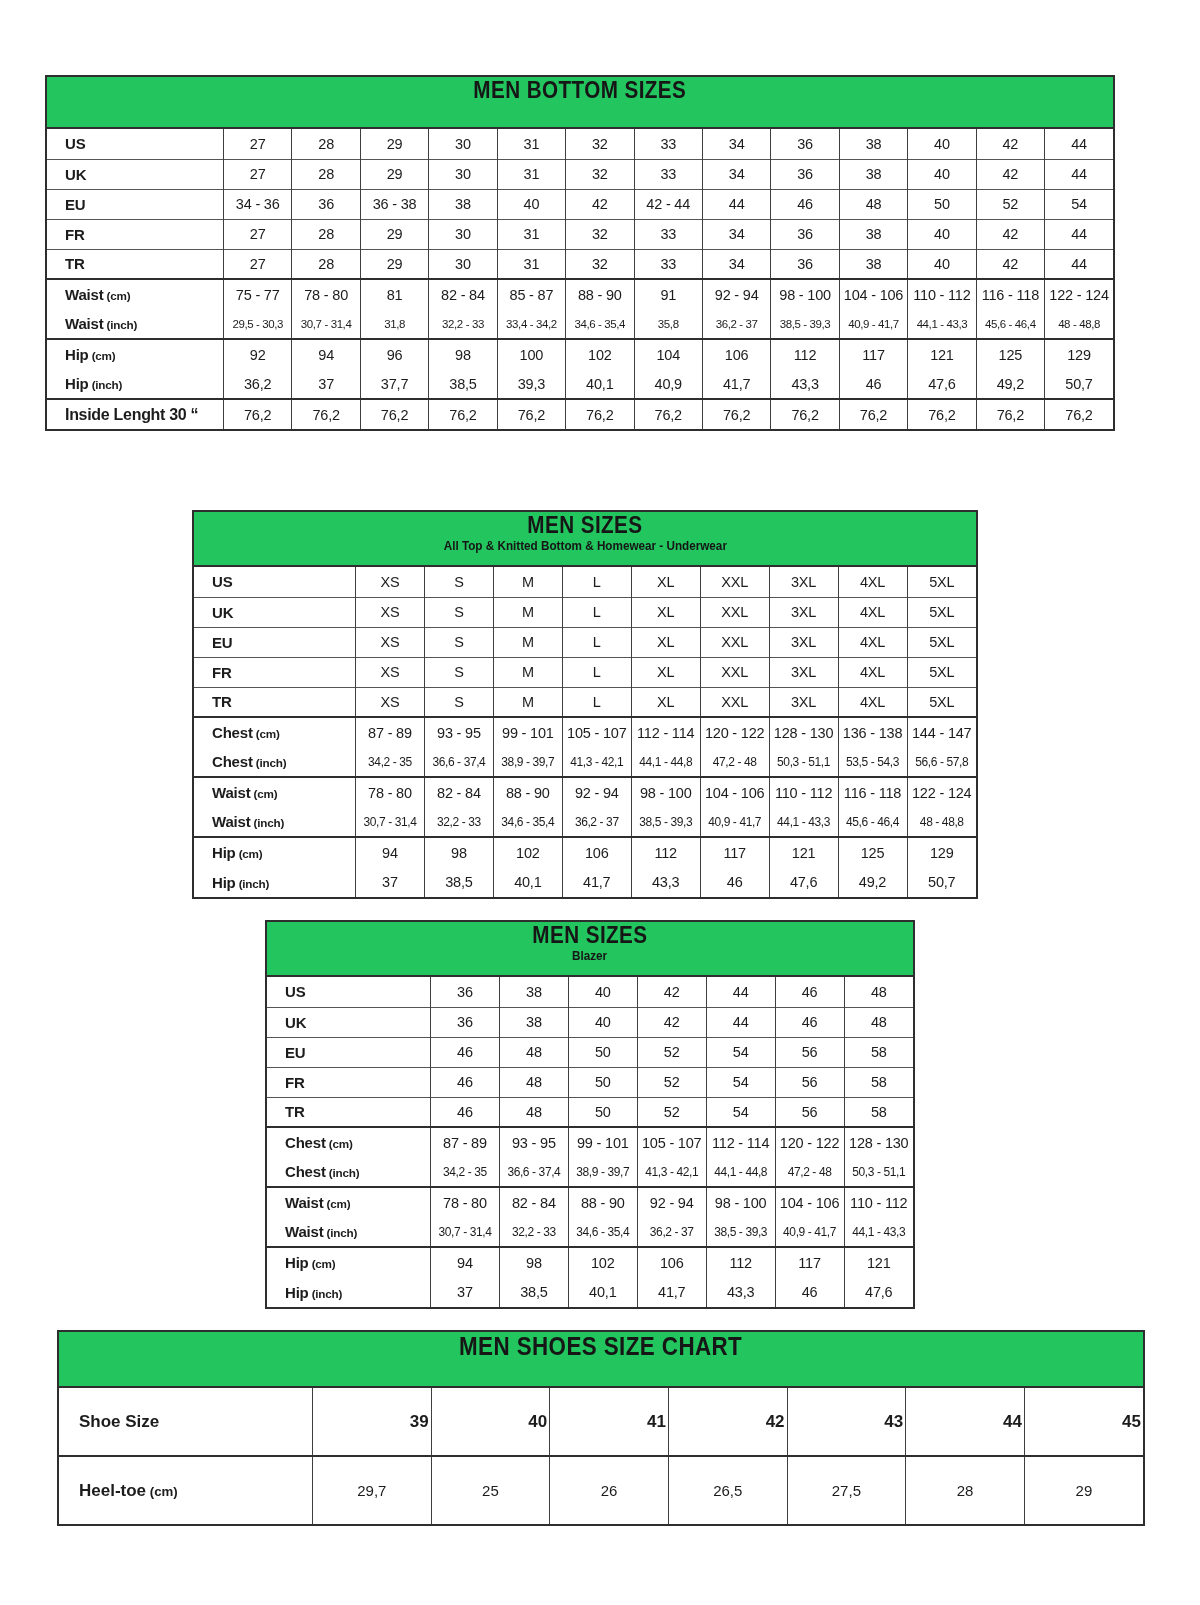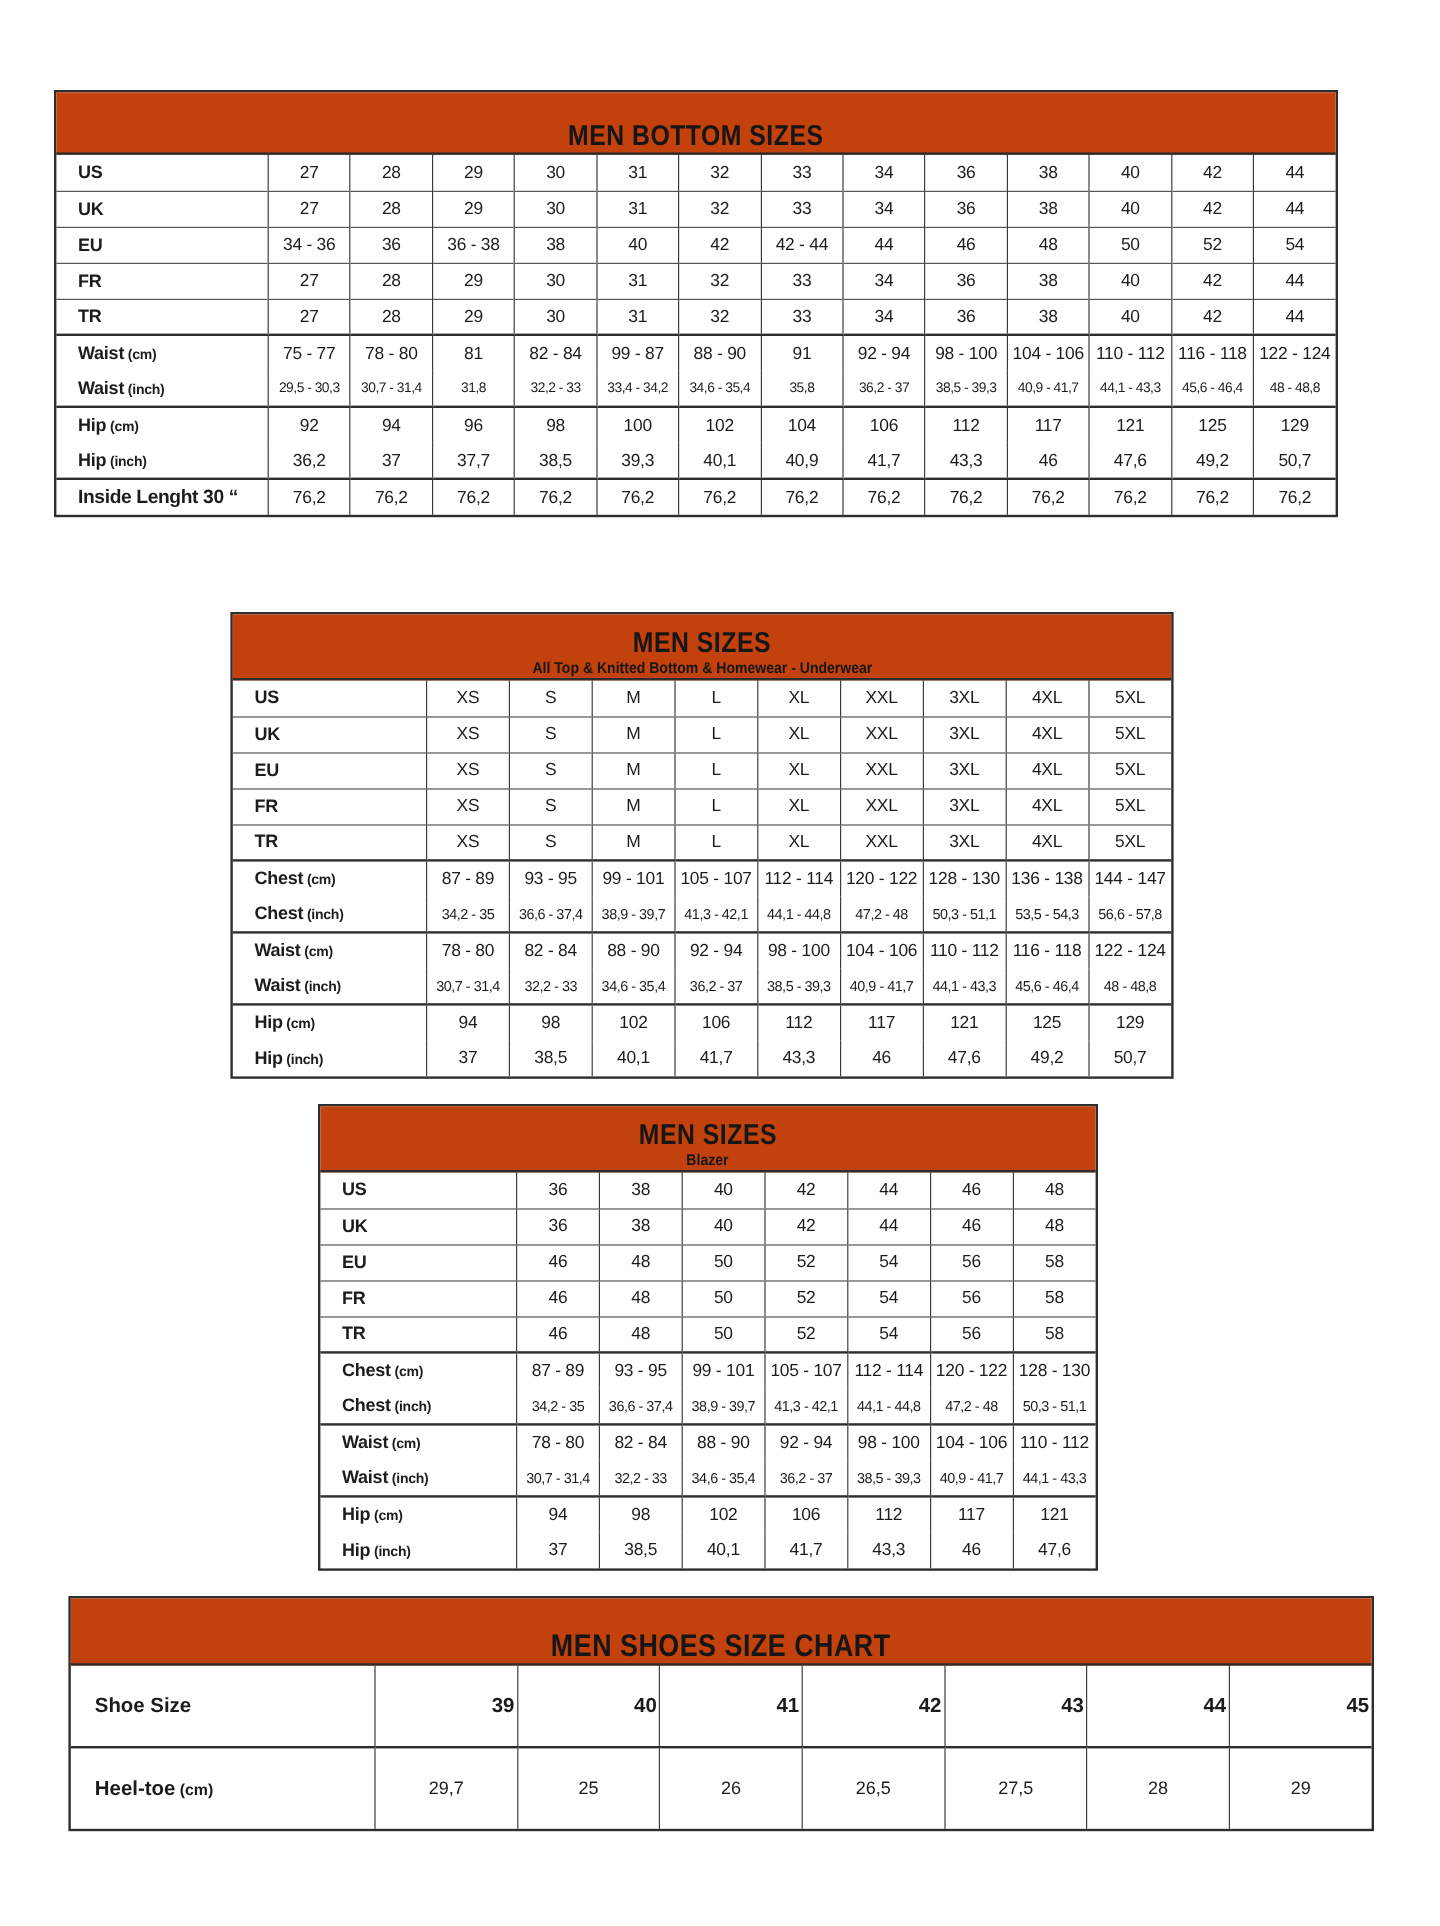--- a/index.html
+++ b/index.html
@@ -3,22 +3,22 @@
 <meta charset="utf-8">
 <style>
   html,body{margin:0;padding:0;background:#ffffff;}
   .page{
     position:relative;width:1200px;height:1605px;background:#ffffff;
     font-family:"Liberation Sans","DejaVu Sans",sans-serif;color:#1c1c1c;
     overflow:hidden;
   }
   .tbl{position:absolute;border:2px solid #2e2e2e;background:#ffffff;box-sizing:border-box;}
   .tbl-head{
-    background:#c2410c;border-bottom:2px solid #2e2e2e;
-    display:flex;flex-direction:column;align-items:center;justify-content:flex-end;
+    background:#22c55e;border-bottom:2px solid #2e2e2e;
+    display:flex;flex-direction:column;align-items:center;justify-content:flex-start;
     box-sizing:border-box;
   }
   .tbl-title{
     font-weight:bold;color:#161616;display:inline-block;
     transform:scaleX(0.86);transform-origin:center;letter-spacing:.5px;line-height:1.1;
     white-space:nowrap;
   }
   .tbl-sub{
     font-weight:bold;color:#161616;display:inline-block;
     transform:scaleX(0.9);transform-origin:center;line-height:1.2;white-space:nowrap;
@@ -164,21 +164,21 @@
             <td class="val">40</td>
             <td class="val">42</td>
             <td class="val">44</td>
           </tr>
           <tr class="r-thick">
             <td class="lbl"><span class="lbl-main">Waist</span><span class="lbl-unit">&nbsp;(cm)</span></td>
             <td class="val">75 - 77</td>
             <td class="val">78 - 80</td>
             <td class="val">81</td>
             <td class="val">82 - 84</td>
-            <td class="val">99 - 87</td>
+            <td class="val">85 - 87</td>
             <td class="val">88 - 90</td>
             <td class="val">91</td>
             <td class="val">92 - 94</td>
             <td class="val">98 - 100</td>
             <td class="val">104 - 106</td>
             <td class="val">110 - 112</td>
             <td class="val">116 - 118</td>
             <td class="val">122 - 124</td>
           </tr>
           <tr class="r-none small">

